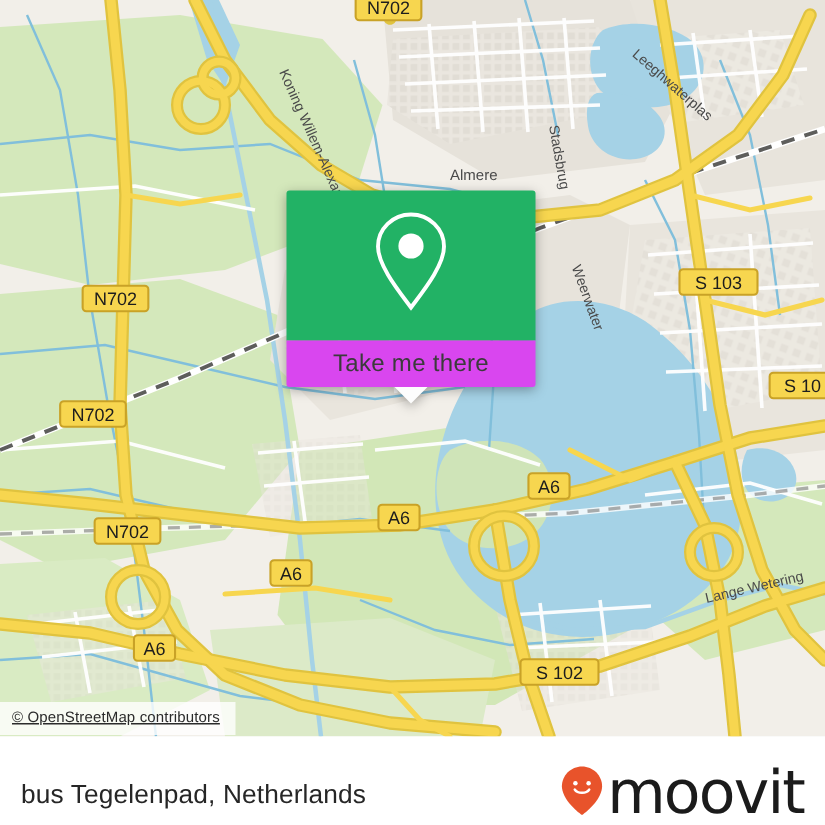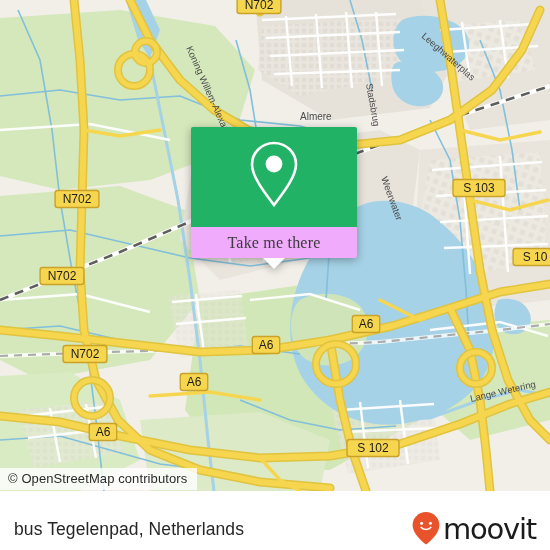--- a/index.html
+++ b/index.html
@@ -13,39 +13,39 @@
   
   .map-viewport{position:absolute;left:0;top:0;width:550px;height:491px;overflow:hidden;background:#eef0e9;}
   .map-canvas{position:absolute;left:0;top:0;width:550px;height:491px;}
   .map-canvas svg{display:block;}
 
   
   .attrib{
     position:absolute;left:0;top:468px;
     background:rgba(255,255,255,0.80);
     padding:4px 10px 4px 8px;
-    font-size:13px;color:#2b2b2b;letter-spacing:.1px;
+    font-size:10px;color:#2b2b2b;letter-spacing:.1px;
     line-height:14px;
+    text-decoration:underline;
   }
 
   
   .popup{
     position:absolute;left:191px;top:127px;width:166px;
     filter:drop-shadow(0 2px 4px rgba(0,0,0,.32));
   }
   .popup-head{
     height:100px;background:#22b265;
     display:flex;align-items:center;justify-content:center;
     border-radius:2px 2px 0 0;
   }
   .popup-body{
-    background:#f0abfc;height:31px;
+    background:#d946ef;height:31px;
     display:flex;align-items:center;justify-content:center;
     border-radius:0 0 2px 2px;
-    font-family:Liberation Serif, serif;
   }
   .popup-body .label{font-size:16px;color:#3b3b3b;letter-spacing:.2px;}
   .popup-tail{
     position:absolute;left:50%;top:131px;transform:translateX(-50%);
     width:0;height:0;
     border-left:11px solid transparent;
     border-right:11px solid transparent;
     border-top:11px solid #fdfdfd;
   }
 
@@ -55,21 +55,21 @@
     background:#ffffff;overflow:hidden;
   }
   .footer-wm{position:absolute;left:0;top:-491px;opacity:.07;pointer-events:none;}
   .footer-inner{
     position:relative;height:77px;
     display:flex;align-items:center;justify-content:space-between;
     padding:0 14px 0 14px;box-sizing:border-box;
   }
   .place-name{font-size:17.5px;color:#262626;letter-spacing:.1px;}
   .brand{display:flex;align-items:center;gap:2px;}
-  .brand-word{font-size:29px;color:#1b1b1b;letter-spacing:-1.2px;line-height:33px;
+  .brand-word{font-size:40px;color:#1b1b1b;letter-spacing:-1.2px;line-height:33px;
                font-family:"DejaVu Sans",sans-serif;font-weight:400;}
 </style>
 </head>
 <body>
 
 <div id="root">
 
   <div class="map-viewport">
     <div class="map-canvas">
       <svg width="550" height="491" viewBox="0 0 550 491" xmlns="http://www.w3.org/2000/svg">

